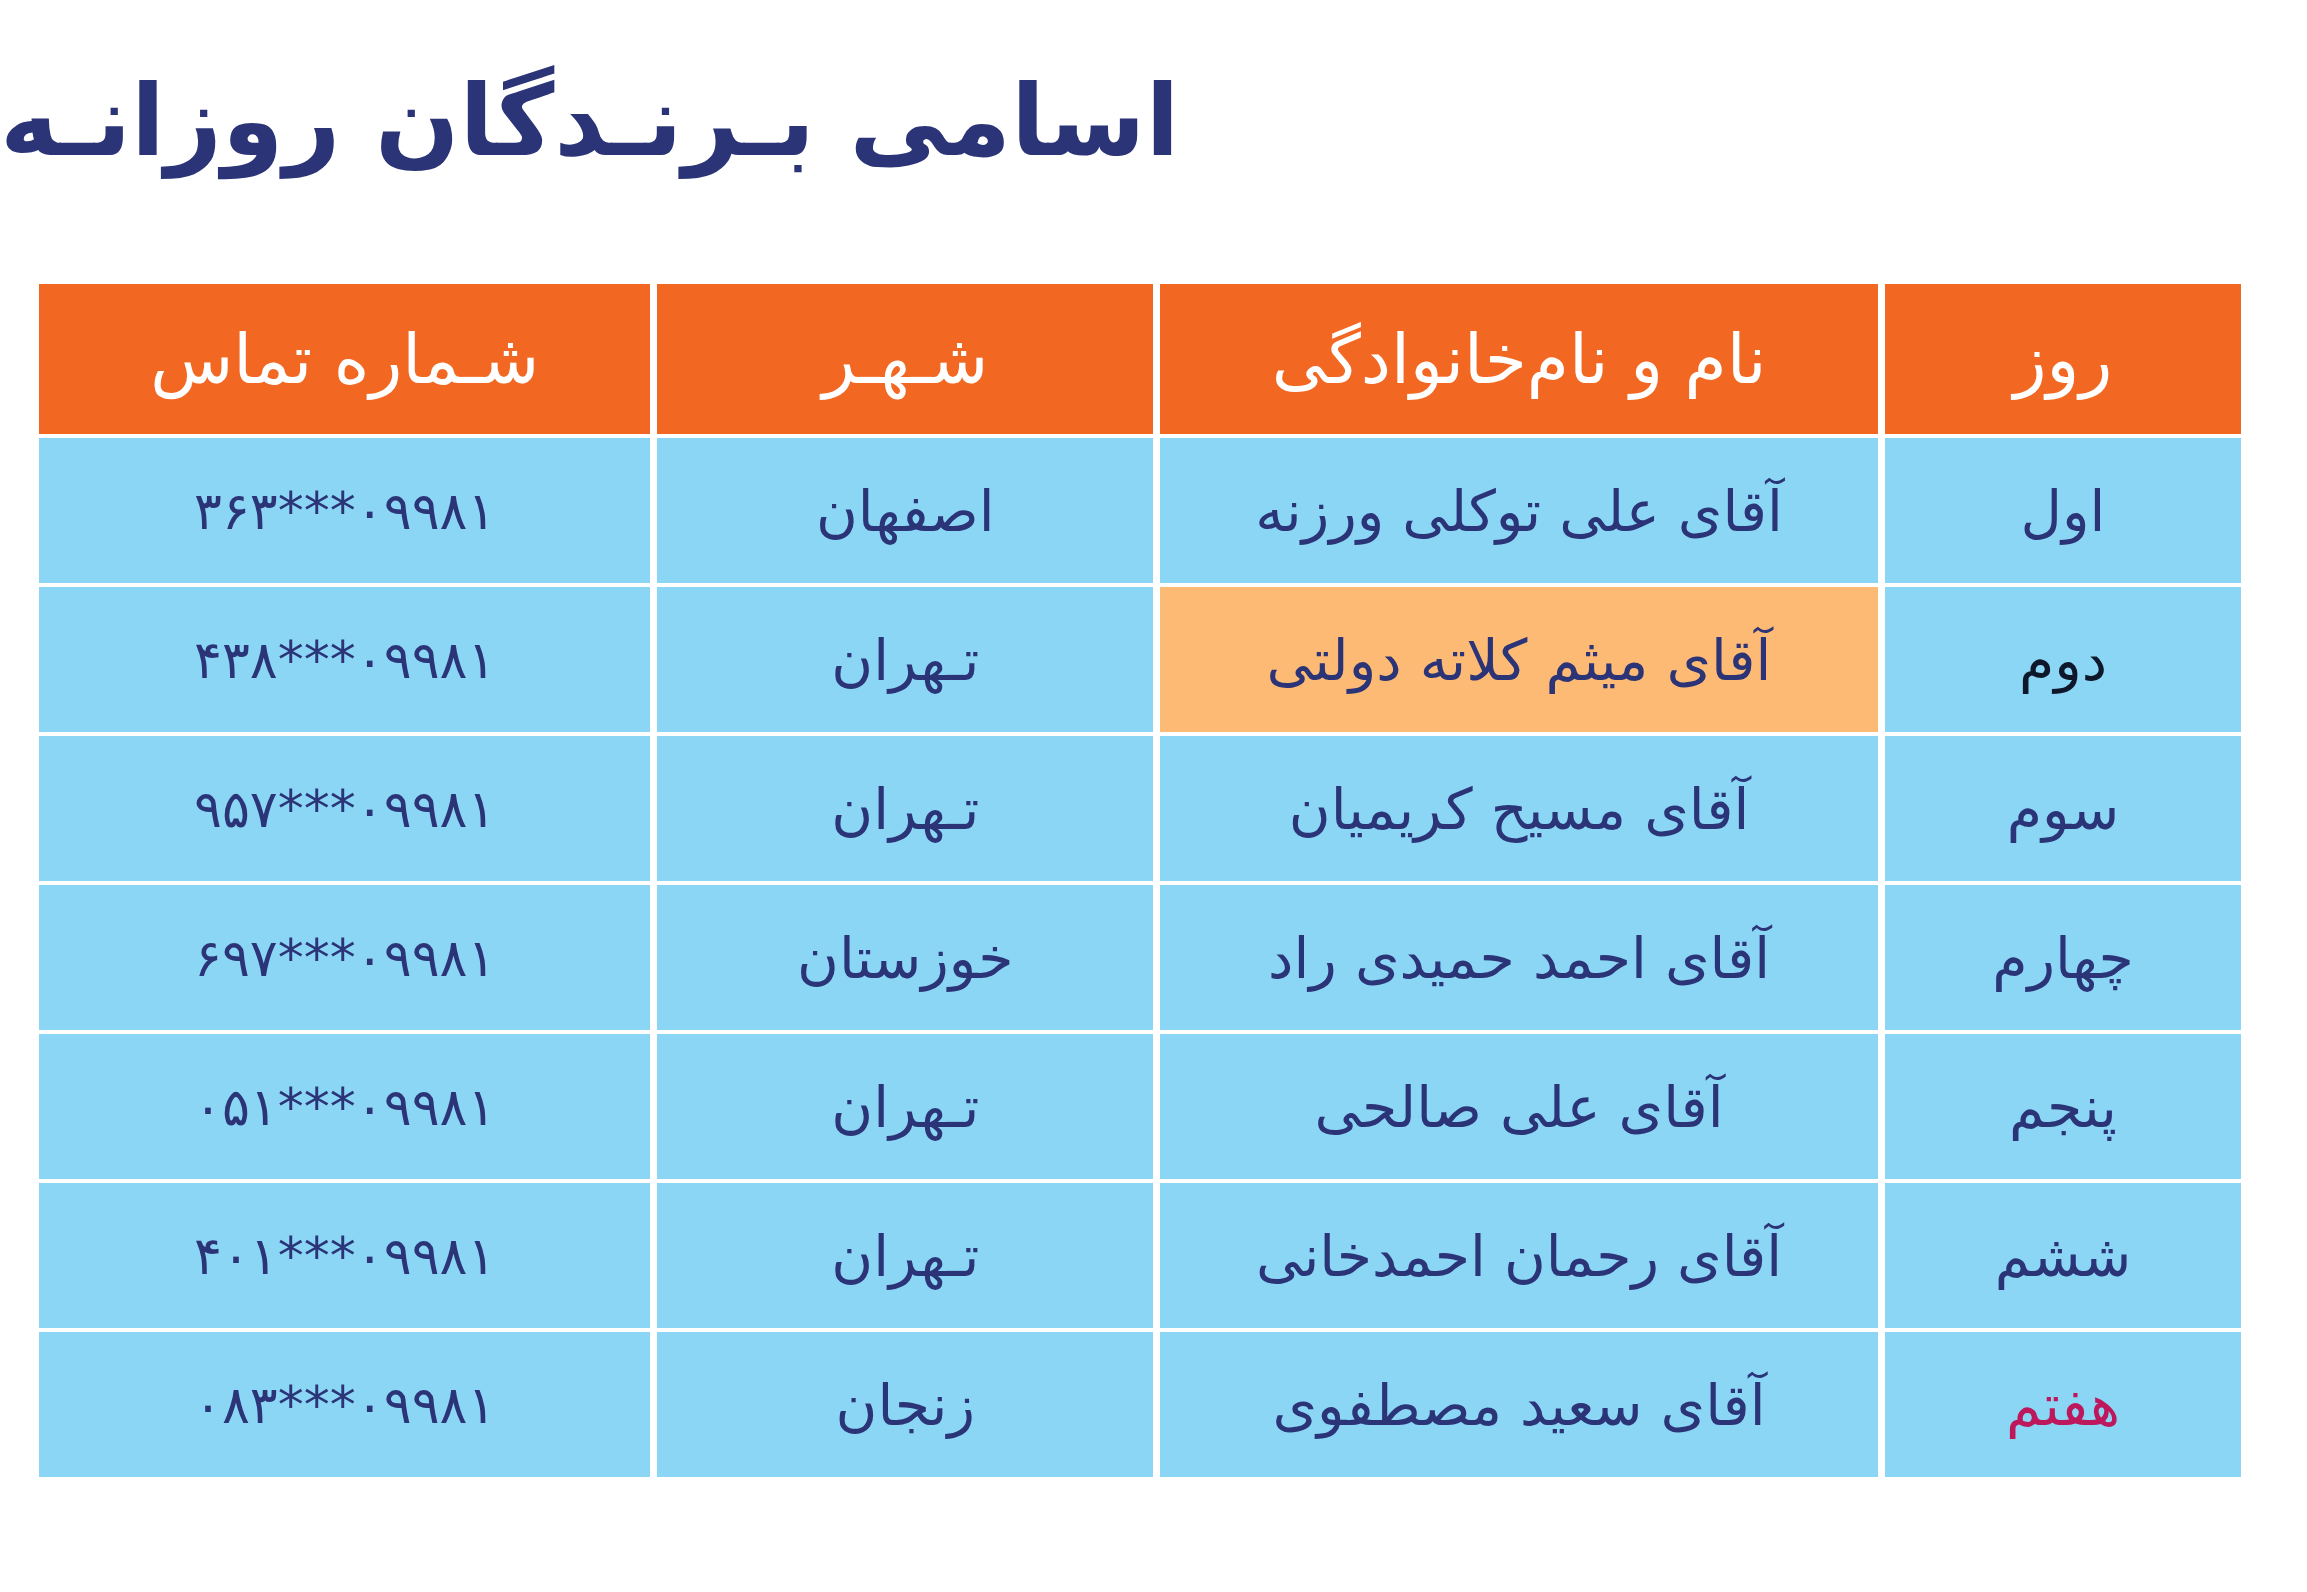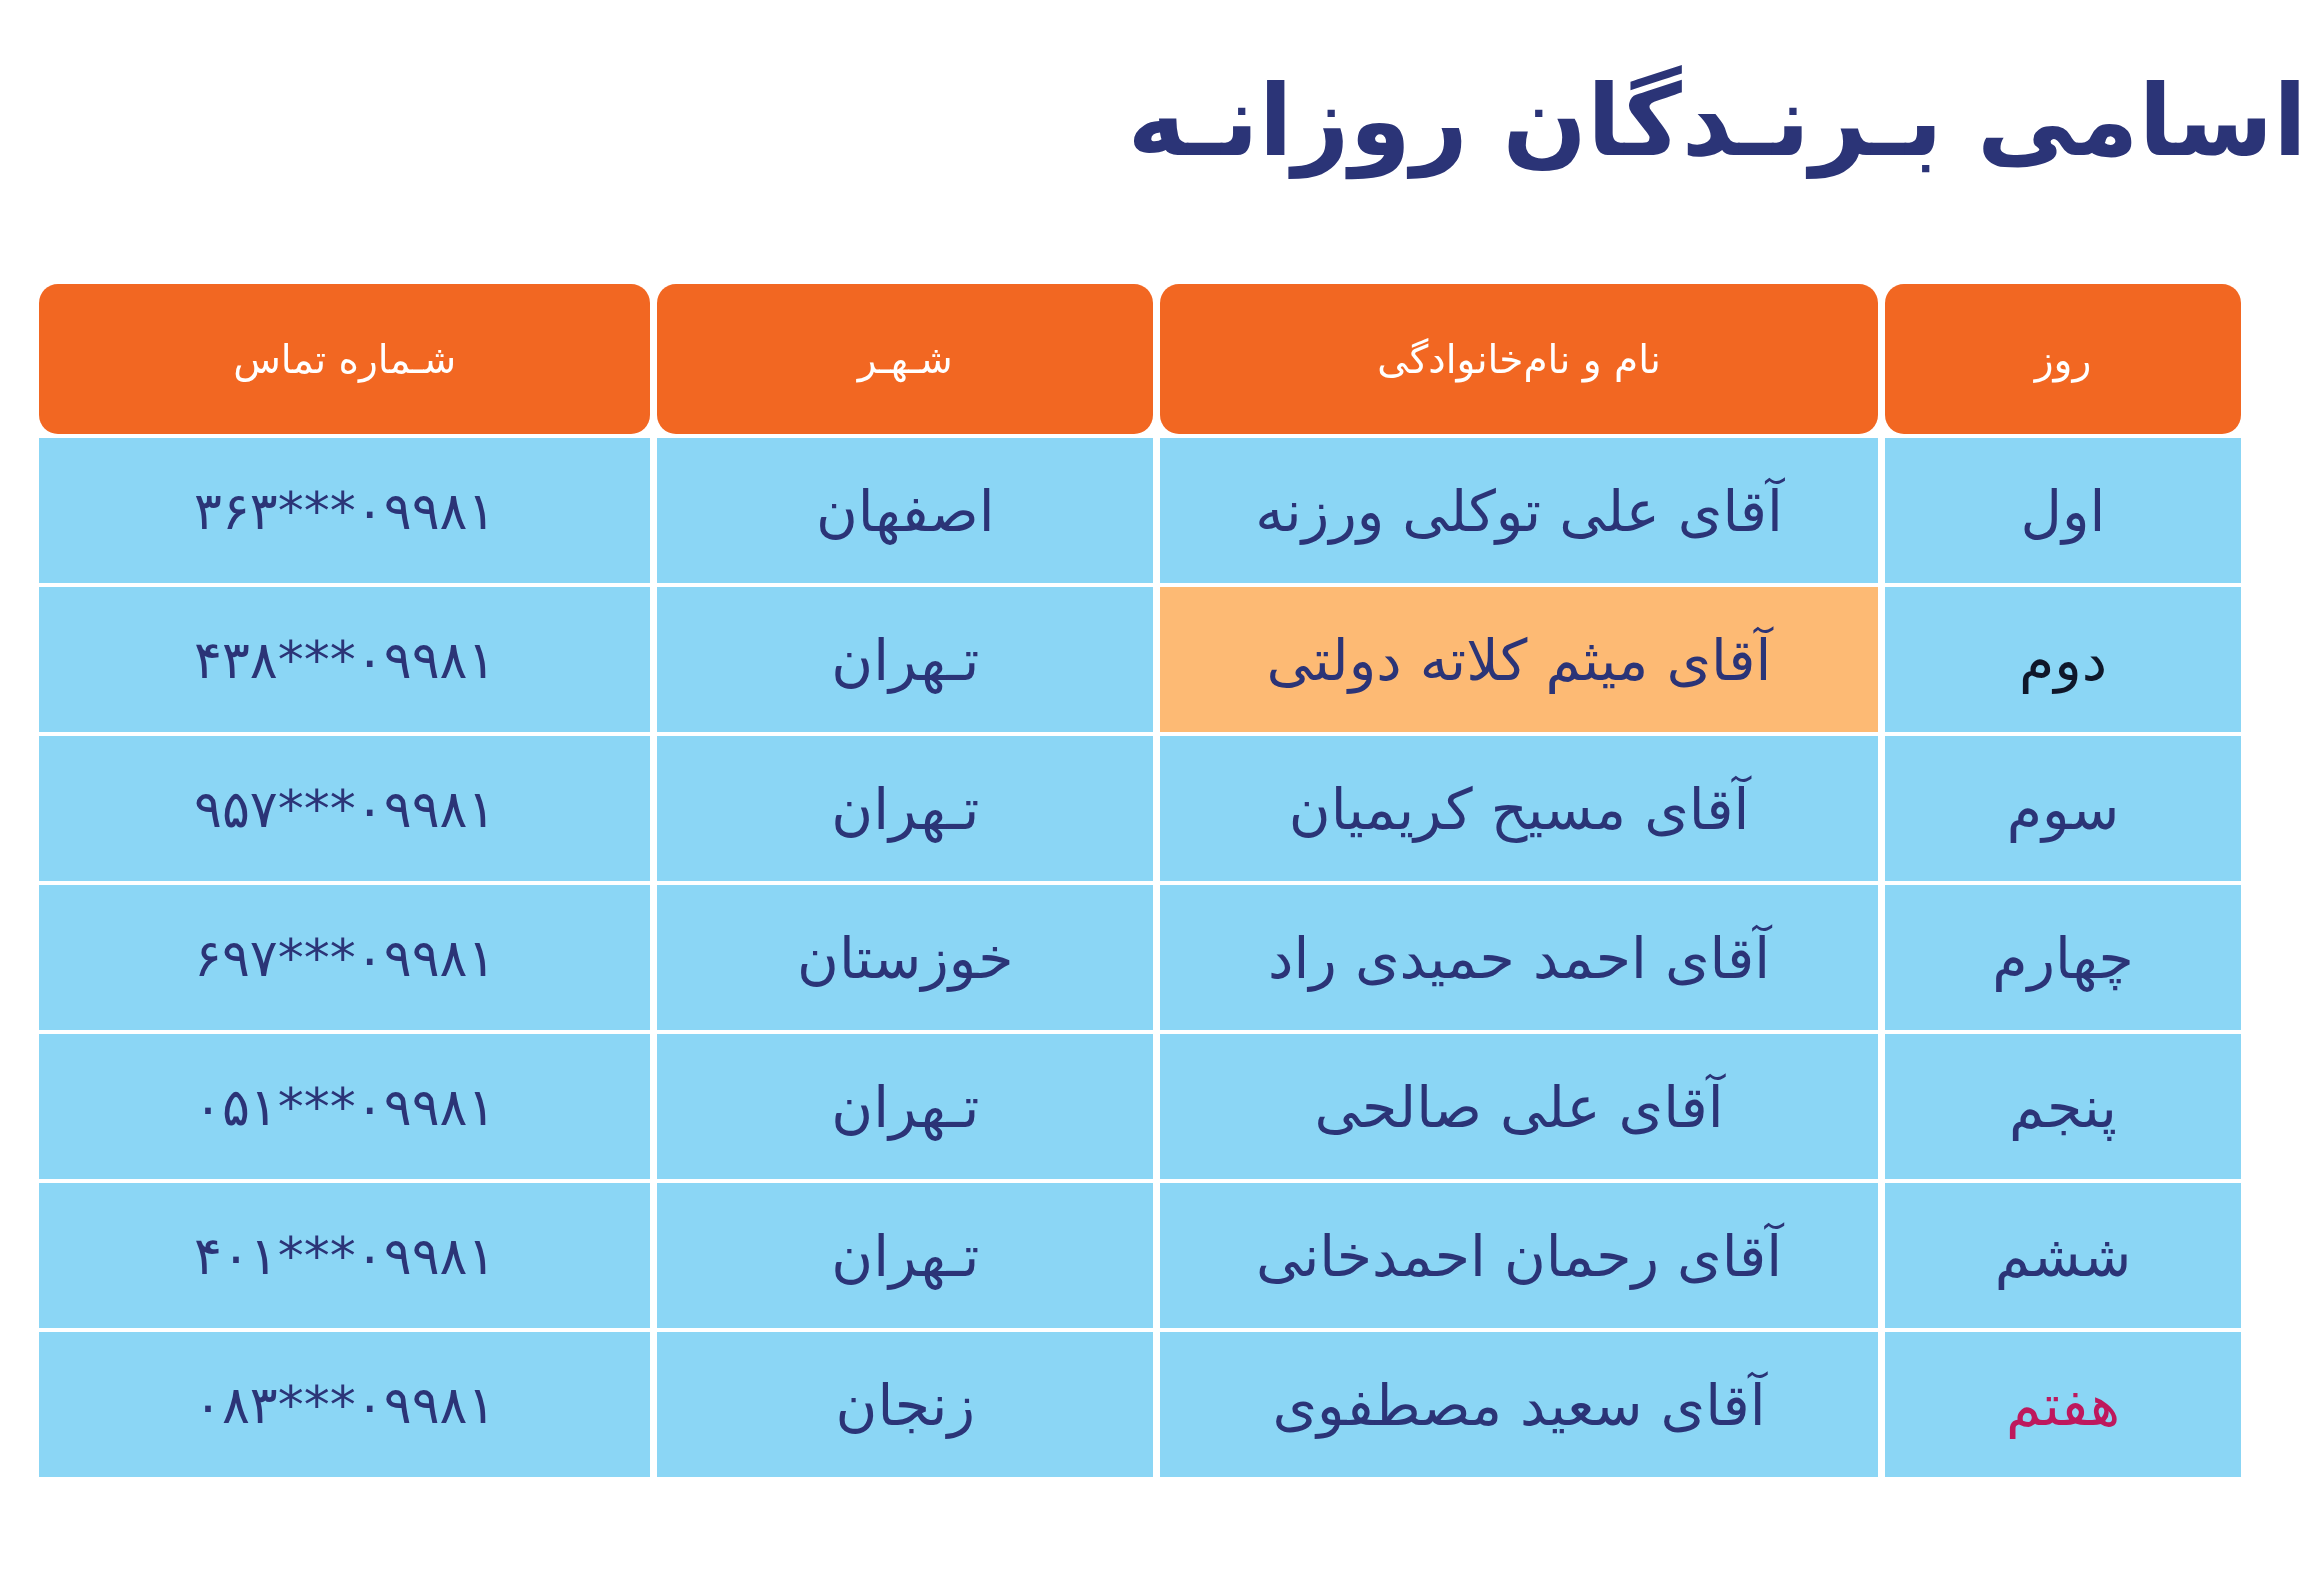--- a/index.html
+++ b/index.html
@@ -15,21 +15,21 @@
     overflow: hidden;
     position: relative;
   }
 
   
   #page-title {
     position: absolute;
     left: 0;
     top: 59px;
     width: 2307px;
-    text-align: right;
+    text-align: left;
     color: #2b3477;
     font-size: 99px;
     font-weight: bold;
     line-height: 1.25;
     letter-spacing: 0.02em;
     direction: rtl;
     white-space: nowrap;
   }
 
   
@@ -51,27 +51,26 @@
 
   #winners-table col.col-day   { width: 355px; }
   #winners-table col.col-name  { width: 714px; }
   #winners-table col.col-city  { width: 494px; }
   #winners-table col.col-phone { width: 608px; }
 
   #winners-table th {
     background: #f26722;
     color: #ffffff;
     height: 150px;
-    font-size: 39px;
+    font-size: 68px;
     font-weight: normal;
     text-align: center;
     vertical-align: middle;
     padding: 0 10.6px;
     white-space: nowrap;
-    border-radius: 19px;
   }
 
   #winners-table td {
     background: #8bd6f5;
     color: #2b3477;
     height: 145px;
     font-size: 57px;
     font-weight: normal;
     text-align: center;
     vertical-align: middle;

